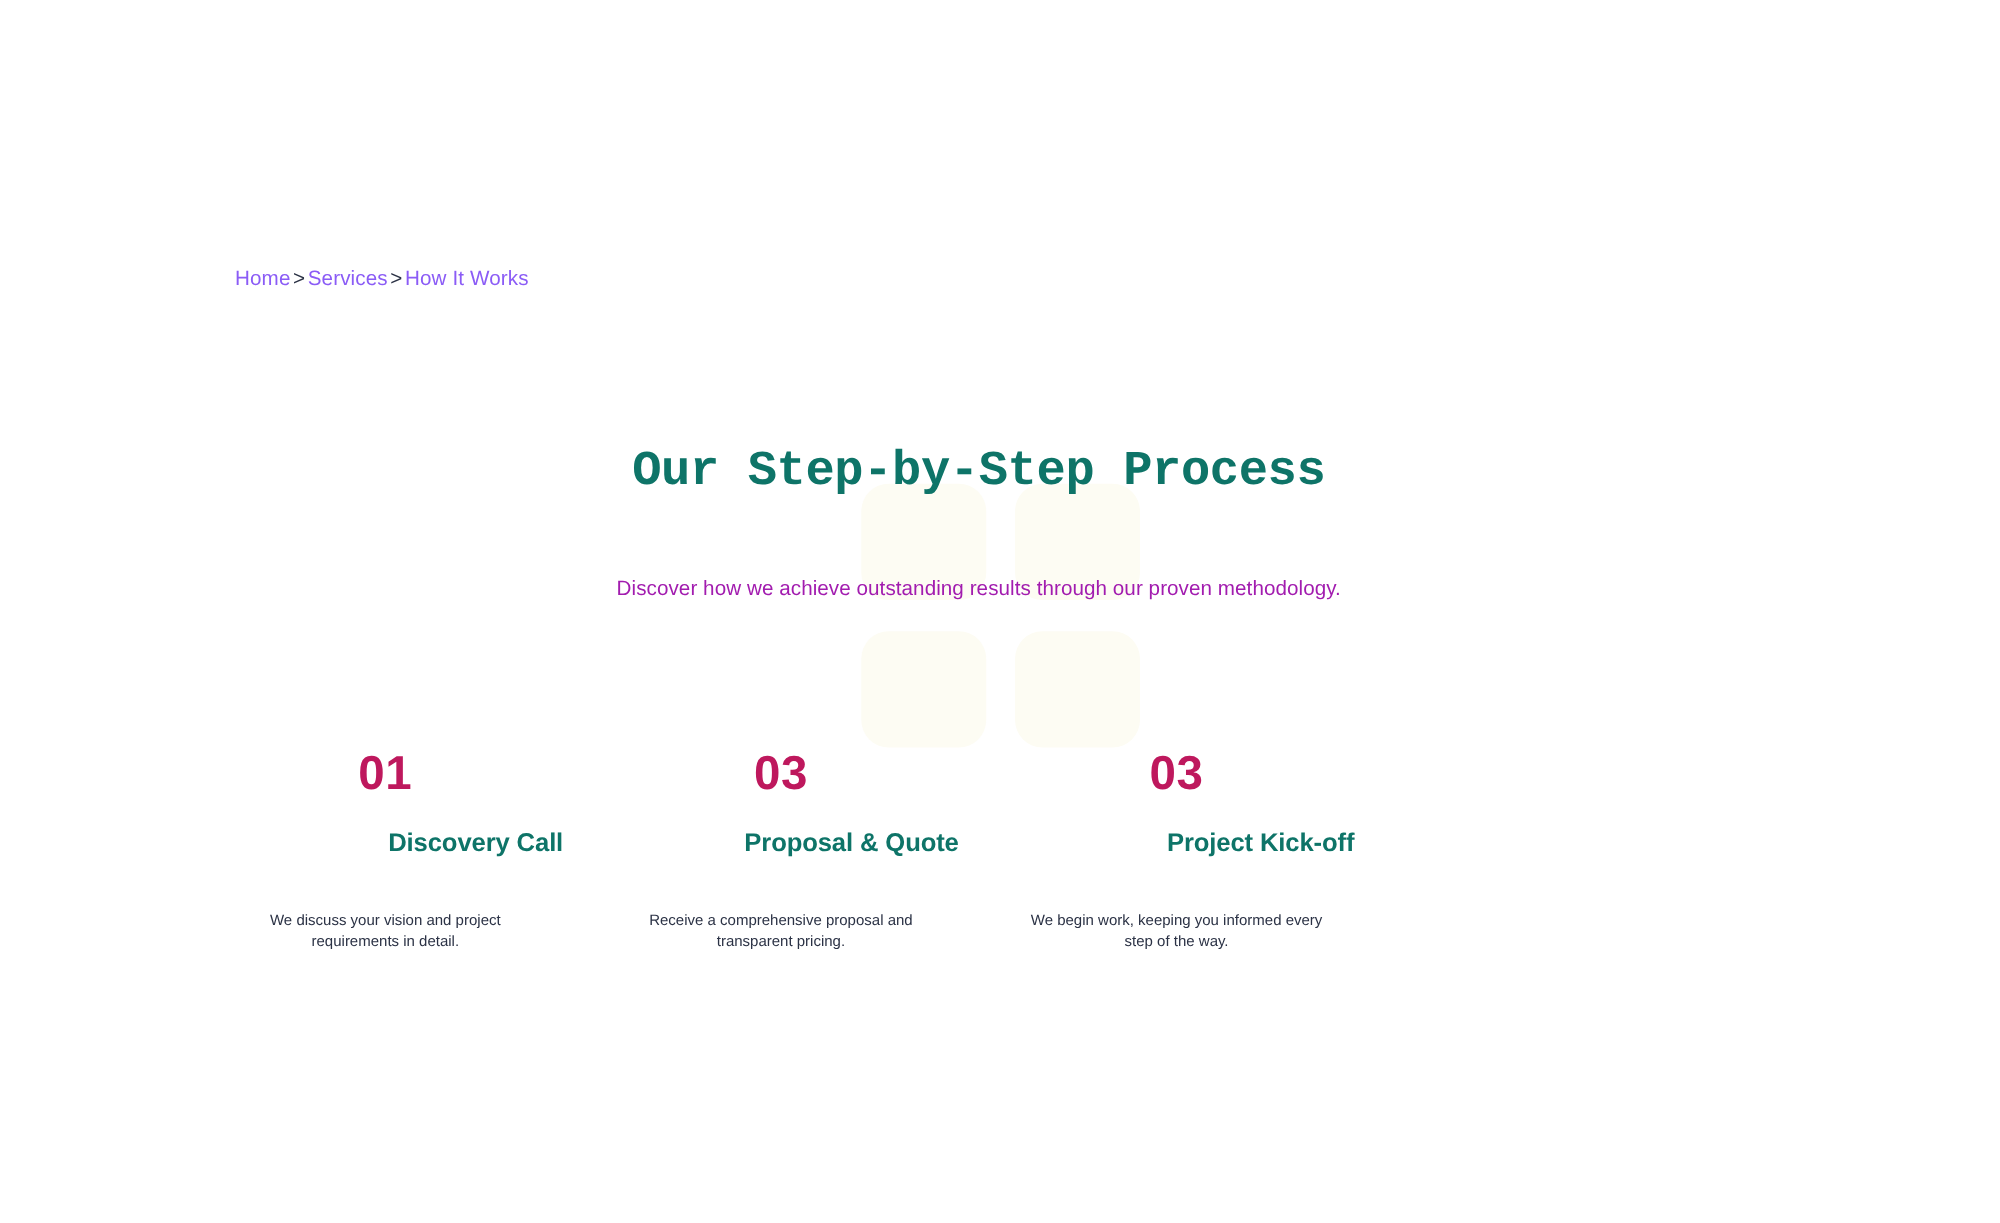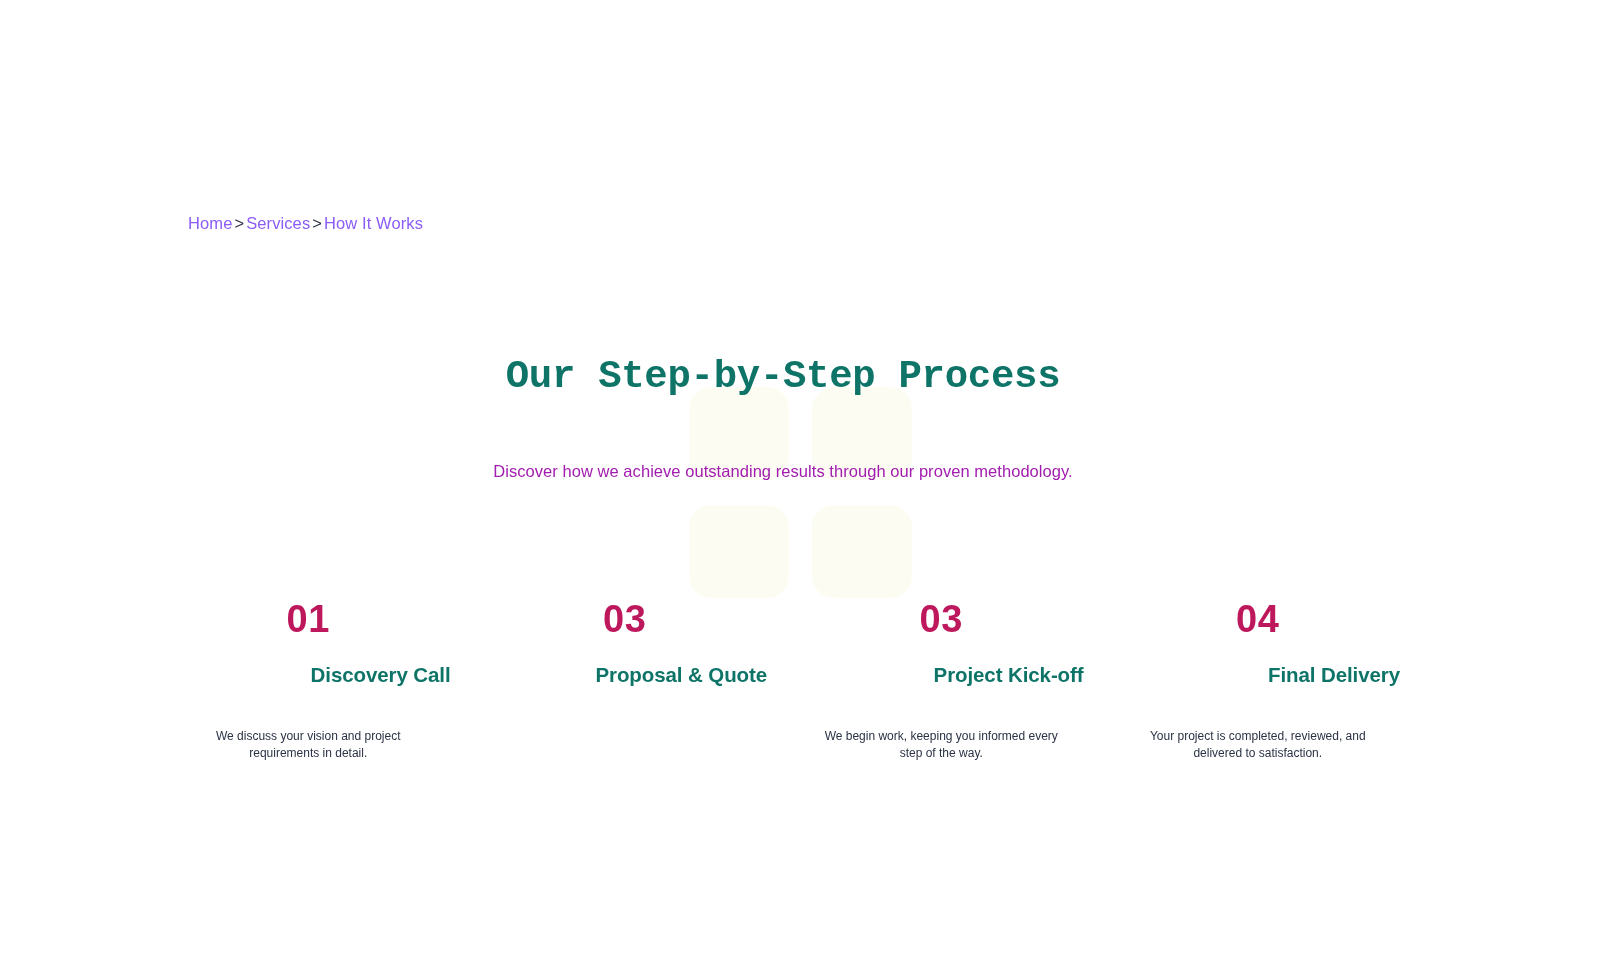--- a/index.html
+++ b/index.html
@@ -146,24 +146,20 @@
 
 <section class="steps">
   <div class="step">
     <div class="step-number">01</div>
     <div class="step-title">Discovery Call</div>
     <div class="step-desc">We discuss your vision and project requirements in detail.</div>
   </div>
   <div class="step">
     <div class="step-number">03</div>
     <div class="step-title">Proposal &amp; Quote</div>
+    <div class="step-desc">Receive a comprehensive proposal and transparent pricing.</div>
   </div>
   <div class="step">
     <div class="step-number">03</div>
     <div class="step-title">Project Kick-off</div>
     <div class="step-desc">We begin work, keeping you informed every step of the way.</div>
   </div>
-  <div class="step">
-    <div class="step-number">04</div>
-    <div class="step-title">Final Delivery</div>
-    <div class="step-desc">Your project is completed, reviewed, and delivered to satisfaction.</div>
-  </div>
 </section>
 
 </body></html>

